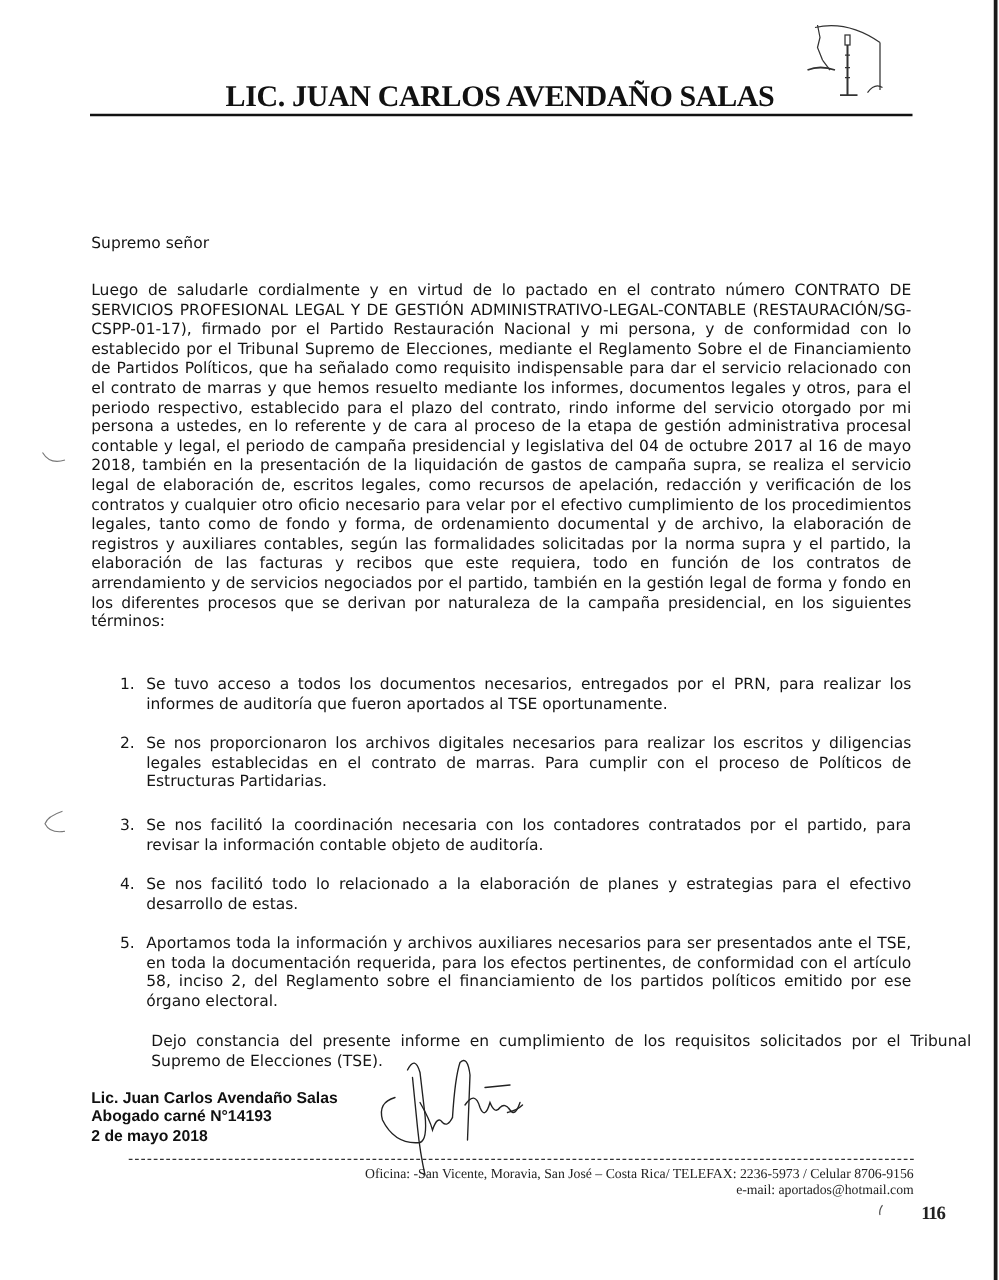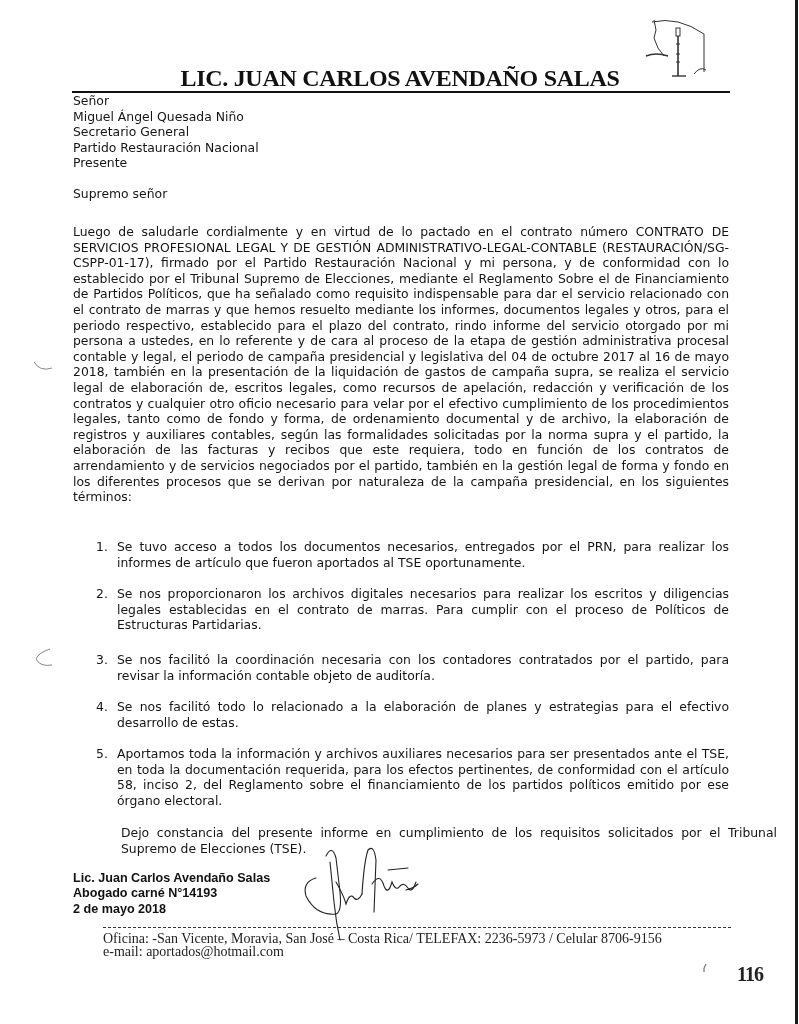--- a/index.html
+++ b/index.html
@@ -15,24 +15,24 @@
   .addr { position: absolute; left: 73px; top: 93px; }
   .addr div { white-space: nowrap; }
   .salutation { position: absolute; left: 73px; top: 186px; }
   .para { position: absolute; left: 73px; top: 224px; width: 656px; text-align: justify; }
   .closing { position: absolute; left: 73px; top: 825px; width: 656px; text-align: justify; margin-left: 48px; }
   .sig-block { position: absolute; left: 73px; top: 871px; font-family: "Liberation Sans", sans-serif;
                font-weight: bold; font-size: 12.6px; line-height: 15.4px; color: #111; }
   .signature { position: absolute; left: 296px; top: 842px; width: 140px; height: 100px; }
   .footer-rule { position: absolute; left: 103px; top: 927px; width: 628px; height: 0;
                  border-top: 1px dashed #333; }
-  .footer { position: absolute; left: 103px; top: 933px; width: 628px; text-align: left;
-            font-family: "Liberation Serif", serif; font-size: 14px; line-height: 12.5px; color: #222; }
+  .footer { position: absolute; left: 103px; top: 933px; width: 628px; text-align: right;
+            font-family: "Liberation Serif", serif; font-size: 11px; line-height: 12.5px; color: #222; }
   .page-number { position: absolute; left: 737px; top: 963px; font-family: "Liberation Serif", serif;
-                 font-size: 20px; font-weight: bold; color: #222; letter-spacing: -1px; }
+                 font-size: 15px; font-weight: bold; color: #222; letter-spacing: -1px; }
   .mark { position: absolute; }
 </style>
 </head>
 <body>
 
 <div class="page">
 
   <div class="right-border"></div>
 
   <svg class="logo" viewBox="0 0 80 66">
@@ -46,37 +46,30 @@
       <path d="M38 30 L42 30 M38 40 L42 40 M38 48 L42 48"></path>
       <path d="M34 62 L48 62" stroke-width="1.4"></path>
       <path d="M66 20 L66 58"></path>
       <path d="M56 60 Q62 52 68 56"></path>
     </g>
   </svg>
 
   <div class="title">LIC. JUAN CARLOS AVENDAÑO SALAS</div>
   <div class="title-rule"></div>
 
-  <div class="addr body-text">
-    <div>Señor</div>
-    <div>Miguel Ángel Quesada Niño</div>
-    <div>Secretario General</div>
-    <div>Partido Restauración Nacional</div>
-    <div>Presente</div>
-  </div>
 
   <div class="salutation body-text">Supremo señor</div>
 
   <div class="para body-text">Luego de saludarle cordialmente y en virtud de lo pactado en el contrato número CONTRATO DE SERVICIOS PROFESIONAL LEGAL Y DE GESTIÓN ADMINISTRATIVO-LEGAL-CONTABLE (RESTAURACIÓN/SG-CSPP-01-17), firmado por el Partido Restauración Nacional y mi persona, y de conformidad con lo establecido por el Tribunal Supremo de Elecciones, mediante el Reglamento Sobre el de Financiamiento de Partidos Políticos, que ha señalado como requisito indispensable para dar el servicio relacionado con el contrato de marras y que hemos resuelto mediante los informes, documentos legales y otros, para el periodo respectivo, establecido para el plazo del contrato, rindo informe del servicio otorgado por mi persona a ustedes, en lo referente y de cara al proceso de la etapa de gestión administrativa procesal contable y legal, el periodo de campaña presidencial y legislativa del 04 de octubre 2017 al 16 de mayo 2018, también en la  presentación de la liquidación de gastos de campaña supra, se realiza el servicio legal de elaboración de, escritos legales, como recursos de apelación, redacción y verificación de los contratos y cualquier otro oficio necesario para velar por el efectivo cumplimiento de los procedimientos legales, tanto como de fondo y forma, de ordenamiento documental y de archivo, la elaboración de registros y auxiliares contables, según las formalidades solicitadas por la norma supra y el partido, la elaboración de las facturas y recibos que este requiera, todo en función de los contratos de arrendamiento y de servicios negociados por el partido, también en la gestión legal de forma y fondo en los diferentes procesos que se derivan por naturaleza de la campaña presidencial, en los siguientes términos:</div>
 
   <div class="body-text">
     <div class="mark" style="left:96px; top:539px; width:633px;">
       <div style="position:relative; padding-left:21px; text-align:justify;">
         <span style="position:absolute; left:0; top:0;">1.</span>
-        <span>Se tuvo acceso a todos los documentos necesarios, entregados por el PRN, para realizar los informes de artículo que fueron aportados al TSE oportunamente.</span>
+        <span>Se tuvo acceso a todos los documentos necesarios, entregados por el PRN, para realizar los informes de auditoría que fueron aportados al TSE oportunamente.</span>
       </div>
     </div>
     <div class="mark" style="left:96px; top:586px; width:633px;">
       <div style="position:relative; padding-left:21px; text-align:justify;">
         <span style="position:absolute; left:0; top:0;">2.</span>
         <span>Se nos proporcionaron los archivos digitales necesarios para realizar los escritos y diligencias legales establecidas en el contrato de marras. Para cumplir con el proceso de Políticos de Estructuras Partidarias.</span>
       </div>
     </div>
     <div class="mark" style="left:96px; top:652px; width:633px;">
       <div style="position:relative; padding-left:21px; text-align:justify;">

